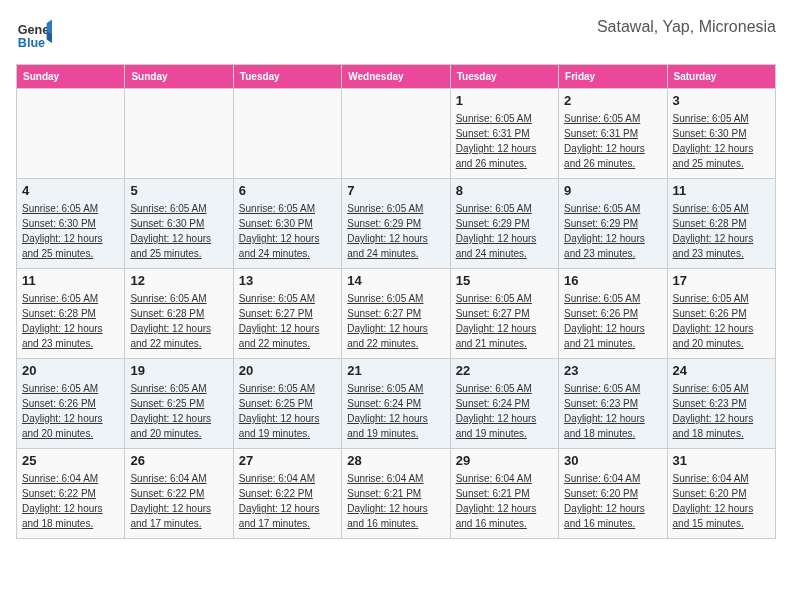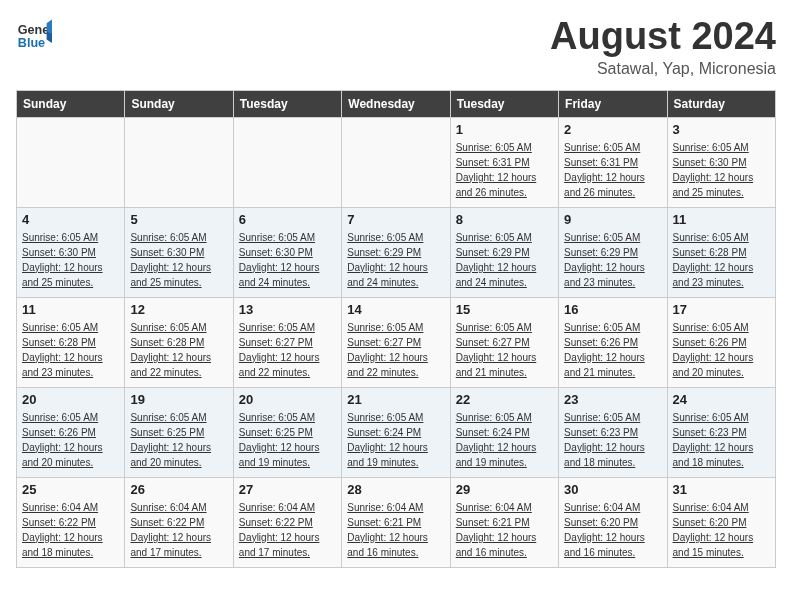--- a/index.html
+++ b/index.html
@@ -38,25 +38,25 @@
       font-size: 16px;
       color: #555;
       margin-top: 2px;
     }
     table {
       width: 100%;
       border-collapse: collapse;
       table-layout: fixed;
     }
     thead tr th {
-      background-color: #404040;
+      background-color: #ec4899;
       color: #fff;
       text-align: left;
       padding: 6px 6px;
-      font-size: 12px;
+      font-size: 10px;
       font-weight: bold;
       border: 1px solid #ccc;
     }
     tbody tr td {
       border: 1px solid #ccc;
       vertical-align: top;
       padding: 4px 5px;
       font-size: 10.5px;
       color: #333;
       height: 90px;
@@ -90,21 +90,20 @@
 <div class="header-area">
   <div class="logo">
     <svg class="logo-icon" viewBox="0 0 40 40" xmlns="http://www.w3.org/2000/svg">
       <text x="2" y="20" font-size="14" font-weight="bold" fill="#333">General</text>
       <text x="2" y="34" font-size="14" font-weight="bold" fill="#1a6faf">Blue</text>
       <polygon points="34,8 40,4 40,20 34,16" fill="#2a7bbf"></polygon>
       <polygon points="34,16 40,20 40,30 34,26" fill="#1a5fa0"></polygon>
     </svg>
   </div>
   <div class="title-block">
-    <div class="calendar-title">August 2024</div>
     <div class="calendar-subtitle">Satawal, Yap, Micronesia</div>
   </div>
 </div>
 
 <table>
   <thead>
     <tr>
     <th>Sunday</th>
         <th>Sunday</th>
         <th>Tuesday</th>

